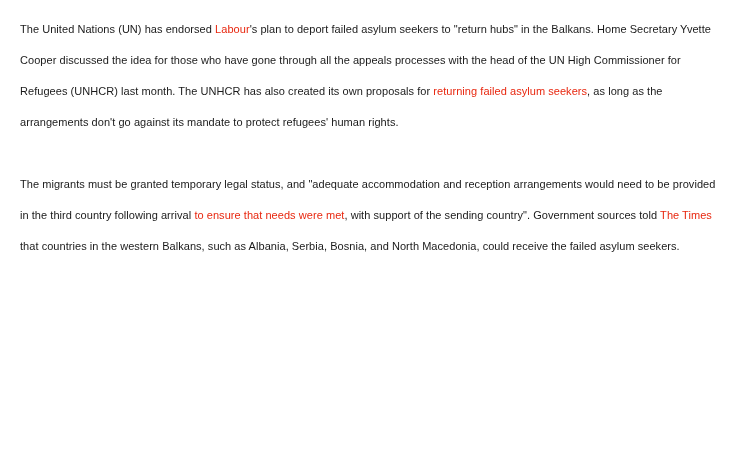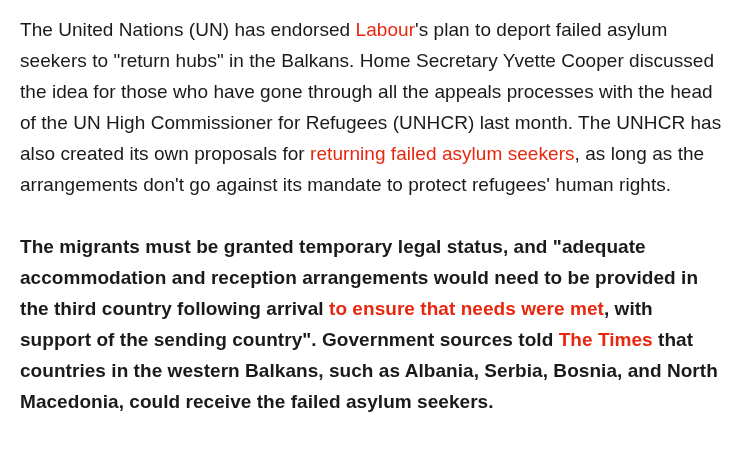--- a/index.html
+++ b/index.html
@@ -11,30 +11,29 @@
     width: 746px;
     height: 474px;
     overflow: hidden;
     font-family: "Liberation Sans", sans-serif;
   }
   .article {
     padding: 14px 20px 0 20px;
     box-sizing: border-box;
   }
   .para {
-    font-size: 19px;
+    font-size: 11px;
     line-height: 31px;
     color: #1a1a1a;
     margin: 0 0 31px 0;
     text-align: left;
     letter-spacing: 0.05px;
   }
   .para:last-child {
     margin-bottom: 14px;
-    font-weight: bold;
   }
   .link {
     color: #e8270f;
     text-decoration: none;
   }
 </style>
 </head>
 <body>
 
 <div class="article" id="article-body">

